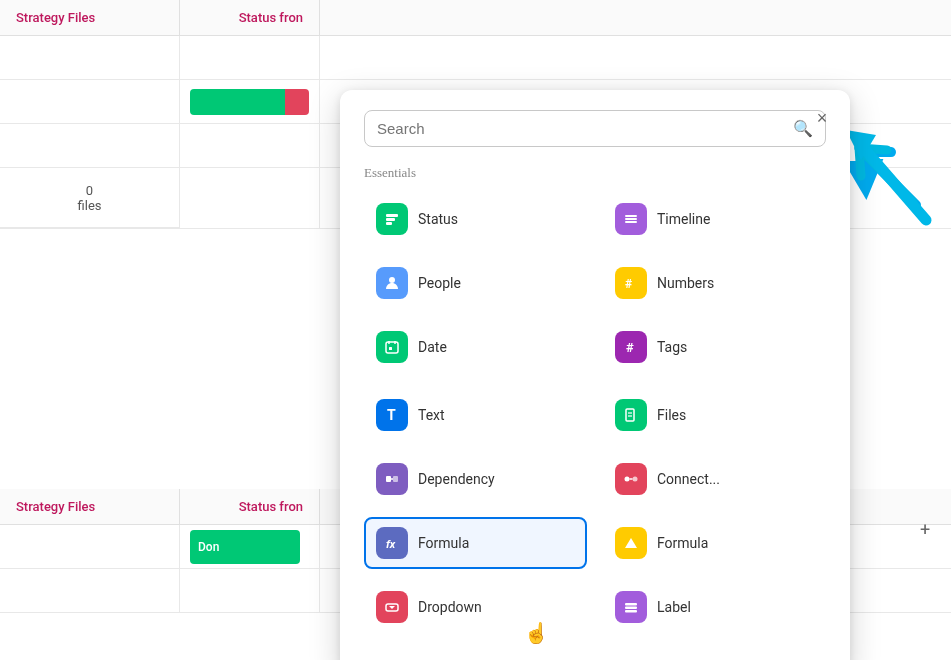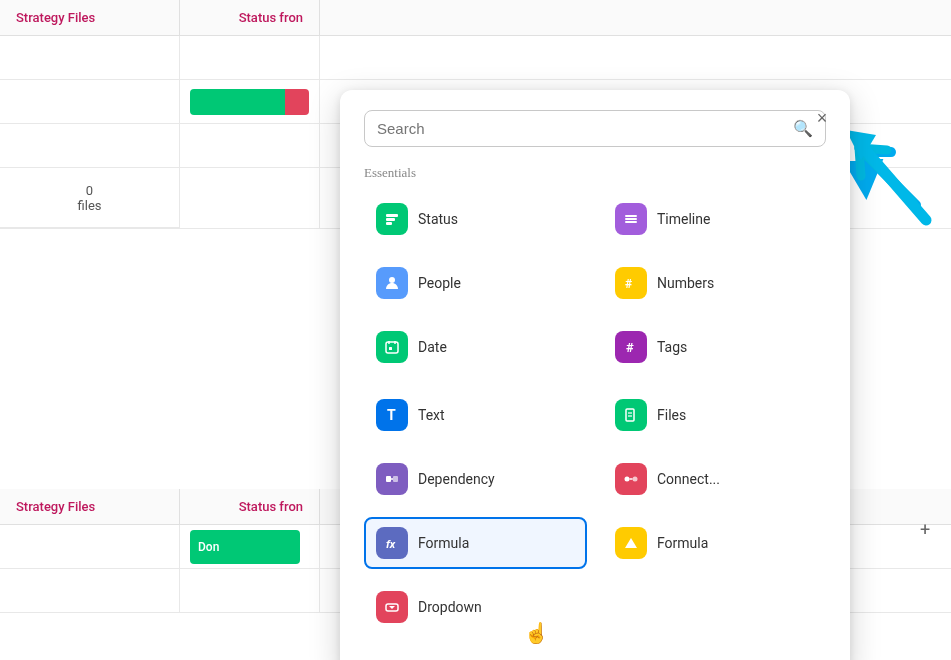--- a/index.html
+++ b/index.html
@@ -495,16 +495,26 @@
     <div class="menu-item">
       <div class="item-icon icon-dropdown">
         <svg width="16" height="16" viewBox="0 0 16 16">
             <rect x="2" y="5" width="12" height="7" rx="2" fill="none" stroke="white" stroke-width="1.5"></rect>
             <polygon points="8,10 5,7 11,7" fill="white"></polygon>
           </svg>
       </div>
       <span>Dropdown</span>
     </div>
 
+    <div class="menu-item">
+      <div class="item-icon icon-label">
+        <svg width="16" height="16" viewBox="0 0 16 16">
+            <rect x="2" y="4" width="12" height="2.5" rx="1" fill="white"></rect>
+            <rect x="2" y="7.5" width="12" height="2.5" rx="1" fill="white"></rect>
+            <rect x="2" y="11" width="12" height="2.5" rx="1" fill="white"></rect>
+          </svg>
+      </div>
+      <span>Label</span>
+    </div>
   </div>
 
   <div class="cursor-hand">☝️</div>
 </div>
 
 </body></html>

